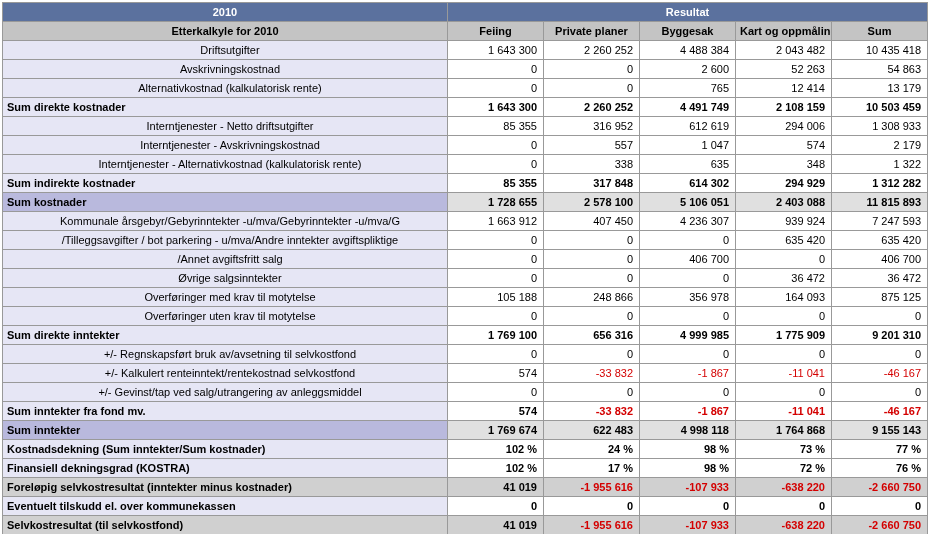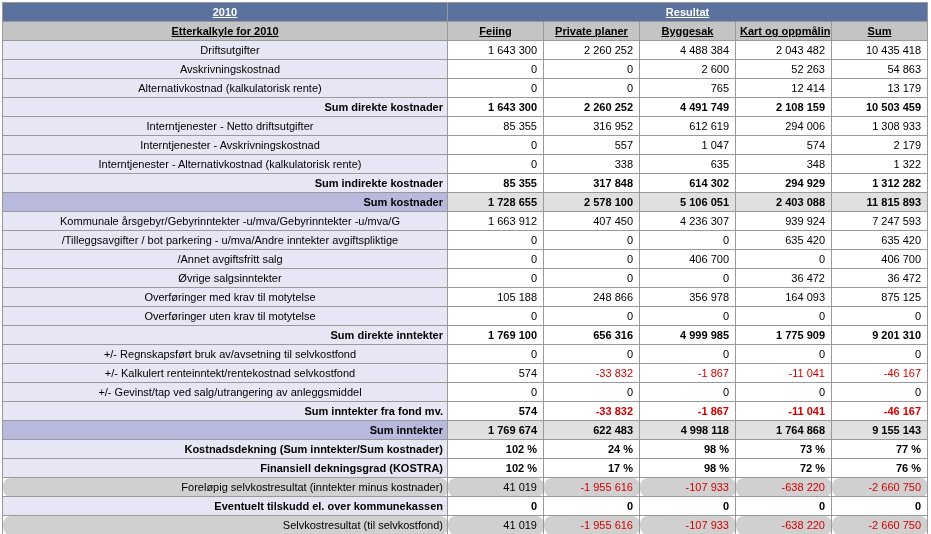--- a/index.html
+++ b/index.html
@@ -19,40 +19,38 @@
     padding: 1px 4px;
     height: 16px;
     white-space: nowrap;
     overflow: hidden;
   }
   .hdr-top {
     background: #5b719e;
     color: #fff;
     font-weight: bold;
     text-align: center;
-    text-decoration: underline;
   }
   .hdr-sub {
     background: #c4c4c4;
     font-weight: bold;
     text-align: center;
     vertical-align: middle;
-    text-decoration: underline;
   }
   .row-light td:first-child { background: #e6e6f5; }
   .row-light td { background: #fff; }
   .row-bold td { font-weight: bold; }
   .row-bold td:first-child { background: #e6e6f5; }
   .row-shade td:first-child { background: #b9b9dd; margin-top: 8px; }
   .row-shade td { background: #e0e0e0; font-weight: bold; padding-left: 12px; }
-  .row-gray td { background: #d0d0d0; font-weight: normal; border-radius: 8px; }
+  .row-gray td { background: #d0d0d0; font-weight: bold; }
   .row-gray td:first-child { background: #d0d0d0; }
   .row-thick-bottom td { border-bottom: 2px solid #000; margin-top: 32px; }
   td.label { text-align: center; padding-left: 14px; }
-  td.label0 { text-align: right; padding-left: 4px; }
+  td.label0 { text-align: left; padding-left: 4px; }
   td.num { text-align: right; padding-right: 6px; }
   .neg { color: #d40000; }
   col.c0 { width: 445px; }
   col.cn { width: 96px; }
 </style>
 </head>
 <body>
 
 <table>
   <colgroup>

